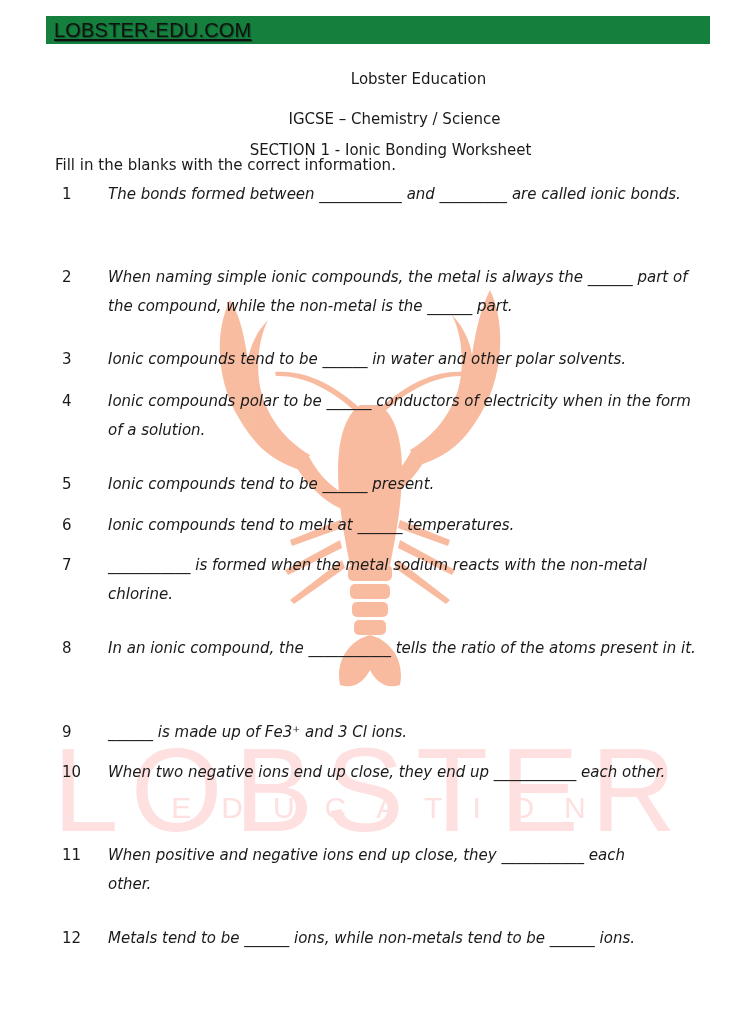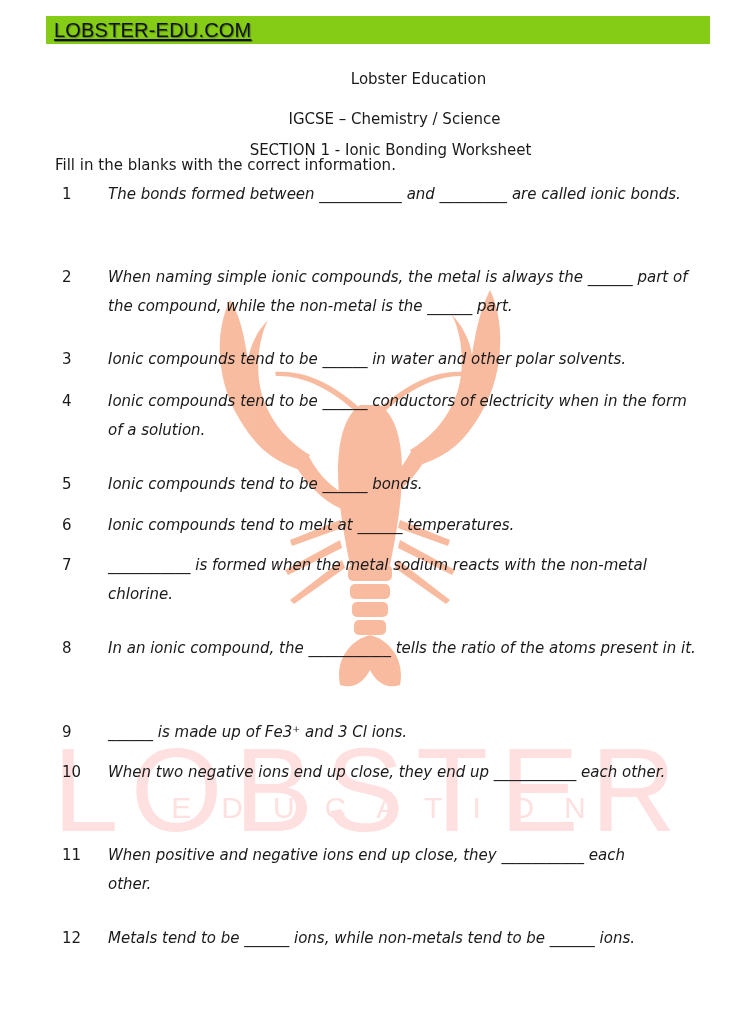--- a/index.html
+++ b/index.html
@@ -14,21 +14,21 @@
       overflow: hidden;
       font-family: "DejaVu Sans", sans-serif;
       color: #1a1a1a;
     }
     .banner {
       position: absolute;
       left: 46px;
       top: 16px;
       width: 664px;
       height: 28px;
-      background: #84cc16;
+      background: #15803d;
       display: flex;
       align-items: center;
       justify-content: space-between;
       box-sizing: border-box;
       padding: 0 8px 0 8px;
     }
     .banner-logo {
       font-family: "Liberation Sans", sans-serif;
       font-size: 20px;
       color: #111111;
@@ -169,25 +169,25 @@
   <div class="q" style="top:263px;">
     <span class="q-num">2</span>
     <span class="q-text">When naming simple ionic compounds, the metal is always the ______ part of the compound, while the non-metal is the ______ part.</span>
   </div>
   <div class="q" style="top:345px;">
     <span class="q-num">3</span>
     <span class="q-text">Ionic compounds tend to be ______ in water and other polar solvents.</span>
   </div>
   <div class="q" style="top:387px;">
     <span class="q-num">4</span>
-    <span class="q-text">Ionic compounds tend to be ______ conductors of electricity when in the form of a solution.</span>
+    <span class="q-text">Ionic compounds polar to be ______ conductors of electricity when in the form of a solution.</span>
   </div>
   <div class="q" style="top:470px;">
     <span class="q-num">5</span>
-    <span class="q-text">Ionic compounds tend to be ______ bonds.</span>
+    <span class="q-text">Ionic compounds tend to be ______ present.</span>
   </div>
   <div class="q" style="top:511px;">
     <span class="q-num">6</span>
     <span class="q-text">Ionic compounds tend to melt at  ______ temperatures.</span>
   </div>
   <div class="q" style="top:551px;">
     <span class="q-num">7</span>
     <span class="q-text">___________ is formed when the metal sodium reacts with the non-metal chlorine.</span>
   </div>
   <div class="q" style="top:634px;">

